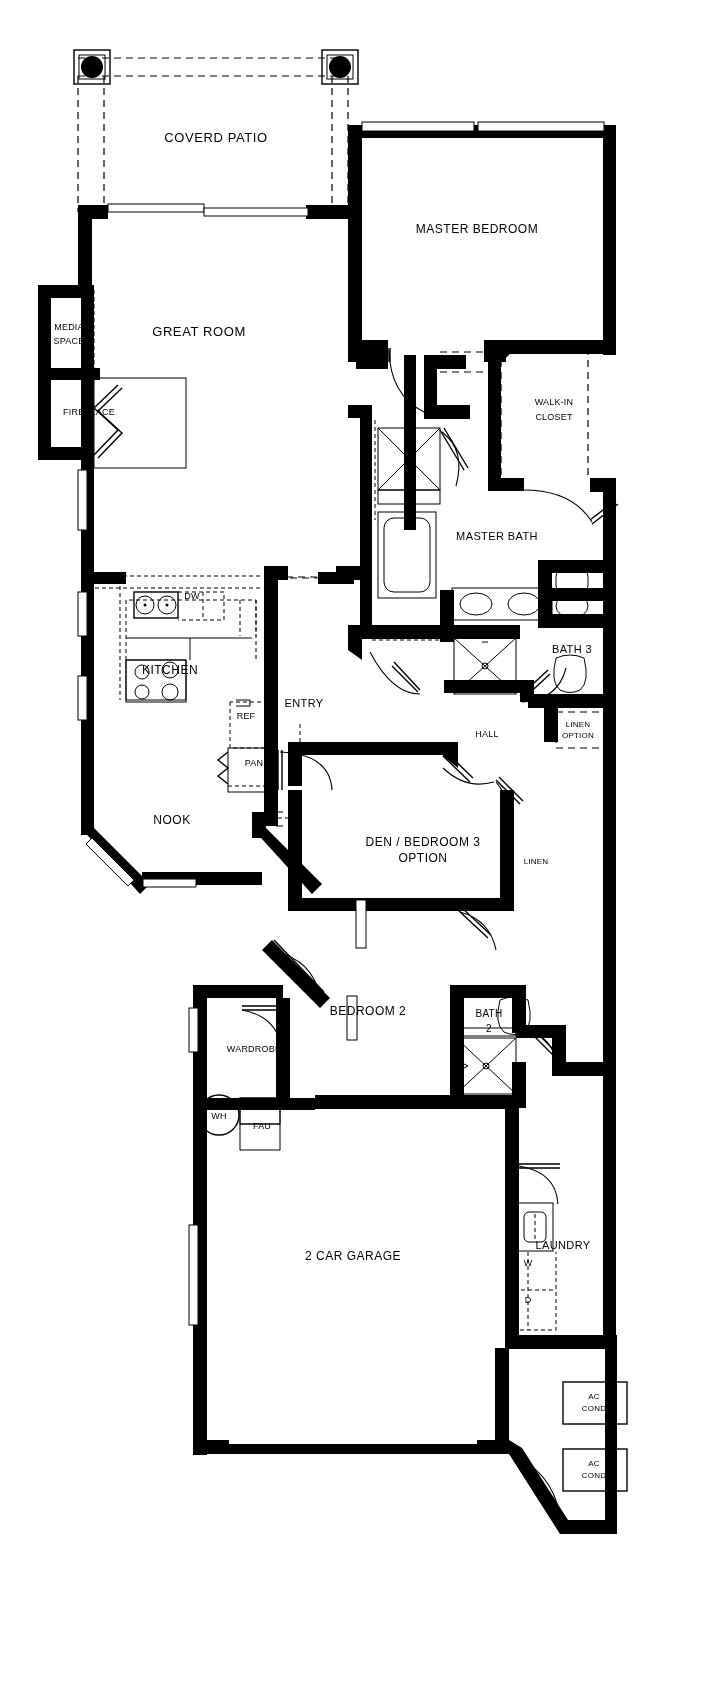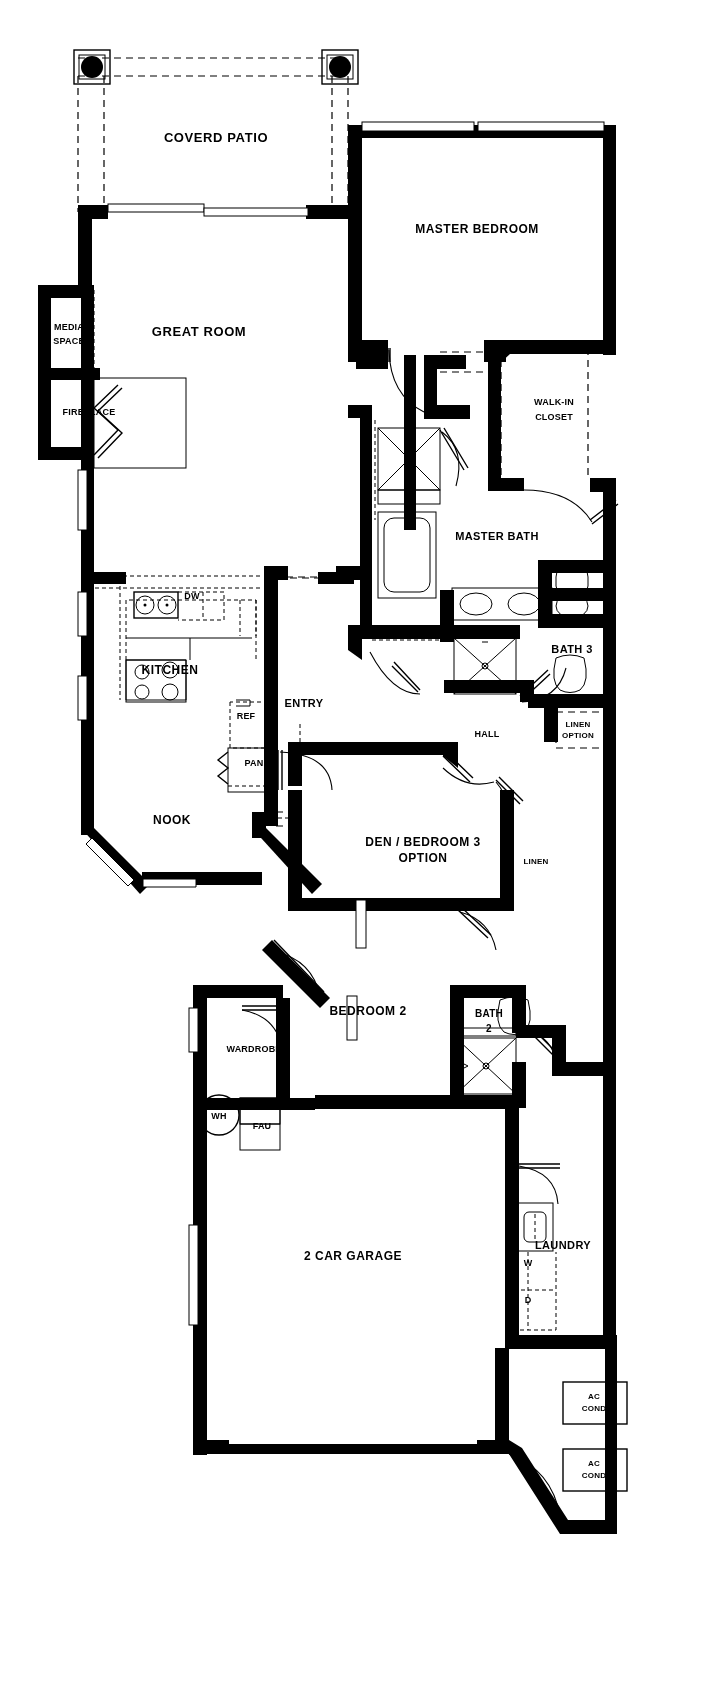--- a/index.html
+++ b/index.html
@@ -1,17 +1,17 @@
 <!DOCTYPE html>
 <html><head>
 <meta charset="utf-8">
 <style>
   html,body{margin:0;padding:0;background:#ffffff;}
   body{font-family:"Liberation Sans",sans-serif;}
-  #plan-wrap{position:relative;width:720px;height:1706px;background:#fff;overflow:hidden;font-weight:bold;}
+  #plan-wrap{position:relative;width:720px;height:1706px;background:#fff;overflow:hidden;}
   svg{display:block;}
   .rlabel{font-family:"Liberation Sans",sans-serif;fill:#000;text-anchor:middle;}
   .t13{font-size:13px;letter-spacing:0.6px;}
   .t12{font-size:12px;letter-spacing:0.5px;}
   .t11{font-size:11px;letter-spacing:0.4px;}
   .t10{font-size:10px;letter-spacing:0.3px;}
   .t9{font-size:9px;letter-spacing:0.2px;}
   .t8{font-size:8px;letter-spacing:0.2px;}
   .wall{fill:#000;}
   .thin{fill:none;stroke:#000;stroke-width:1;}

